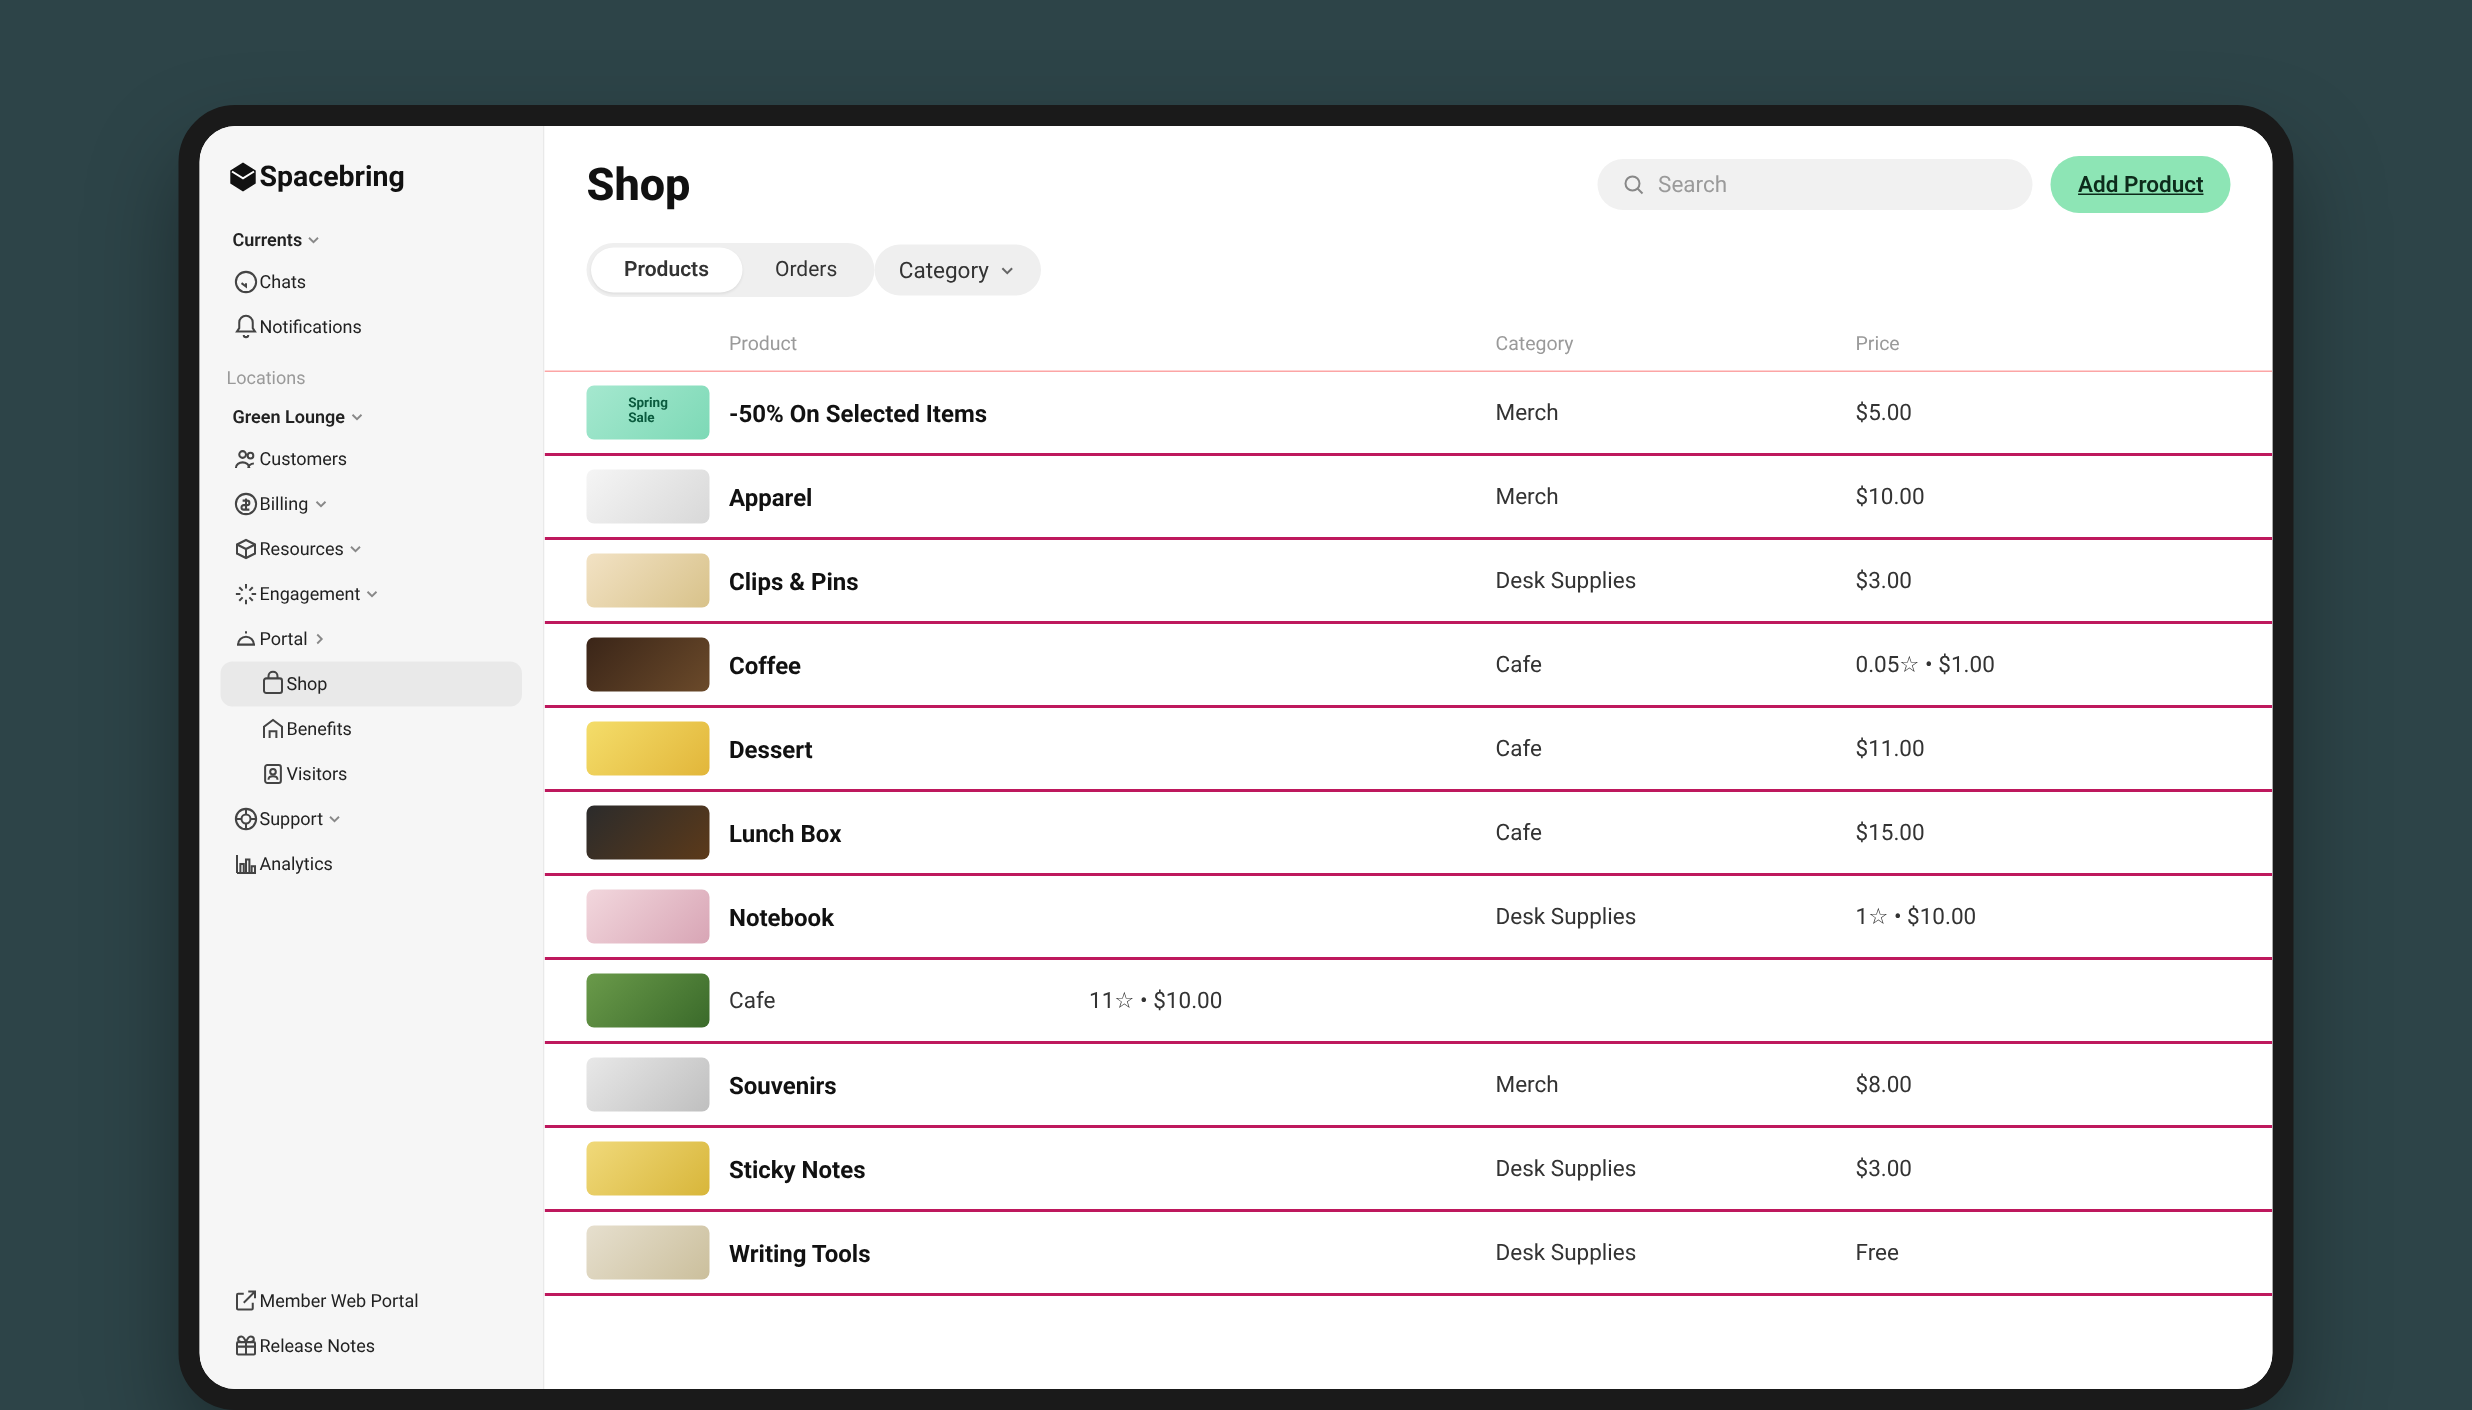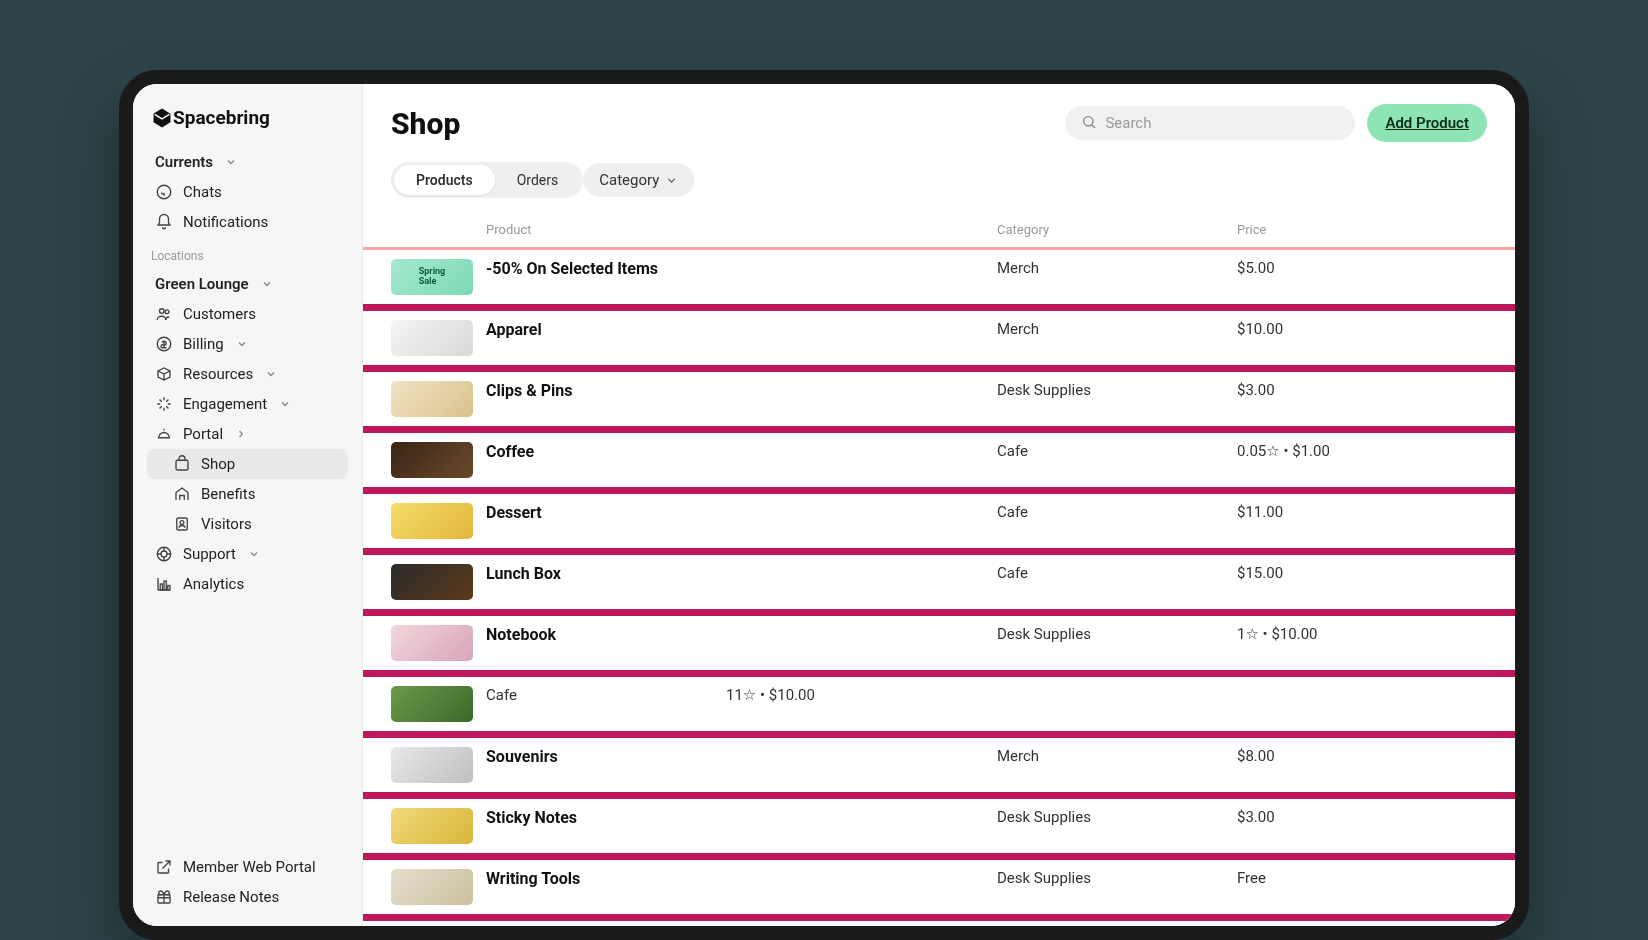--- a/index.html
+++ b/index.html
@@ -48,26 +48,25 @@
   height: 22px;
 }
 .nav-group-label {
   font-size: 12px;
   color: #9a9a9a;
   padding: 12px 4px 6px 4px;
 }
 .nav-item {
   display: flex;
   align-items: center;
-  gap: 10px;
   padding: 6px 8px;
   border-radius: 8px;
   cursor: pointer;
   color: #222;
-  font-size: 15px;
+  font-size: 12px;
 }
 .nav-item.dropdown {
   font-weight: 600;
 }
 .nav-item .chev {
   margin-left: 2px;
   color: #888;
 }
 .nav-item.indent {
   padding-left: 26px;
@@ -98,21 +97,21 @@
   gap: 12px;
 }
 .page-title {
   font-size: 30px;
   font-weight: 800;
   color: #111;
   flex: 1;
 }
 .search-box {
   display: flex;
-  align-items: flex-start;
+  align-items: center;
   gap: 8px;
   background: #f1f1f1;
   border-radius: 20px;
   padding: 8px 16px;
   width: 290px;
   color: #888;
 }
 .search-box input {
   border: none;
   background: transparent;
@@ -167,34 +166,34 @@
   padding: 8px 16px;
   font-size: 15px;
   cursor: pointer;
   color: #333;
 }
 .table-head {
   display: flex;
   padding: 6px 28px 10px 28px;
   font-size: 13px;
   color: #9a9a9a;
-  border-bottom: 3px solid #fca5a5;
+  border-bottom: 1px solid #fca5a5;
 }
 .col-thumb { width: 95px; }
 .col-product { flex: 1; }
 .col-category { width: 240px; }
 .col-price { width: 250px; }
 .table-body {
   overflow-y: auto;
 }
 .row {
   display: flex;
-  align-items: flex-start;
+  align-items: center;
   padding: 9px 28px;
-  border-bottom: 7px solid #be185d;
+  border-bottom: 2px solid #be185d;
   cursor: pointer;
 }
 .thumb {
   width: 82px;
   height: 36px;
   border-radius: 5px;
   background: #dcdcdc;
   display: flex;
   align-items: center;
   justify-content: center;

